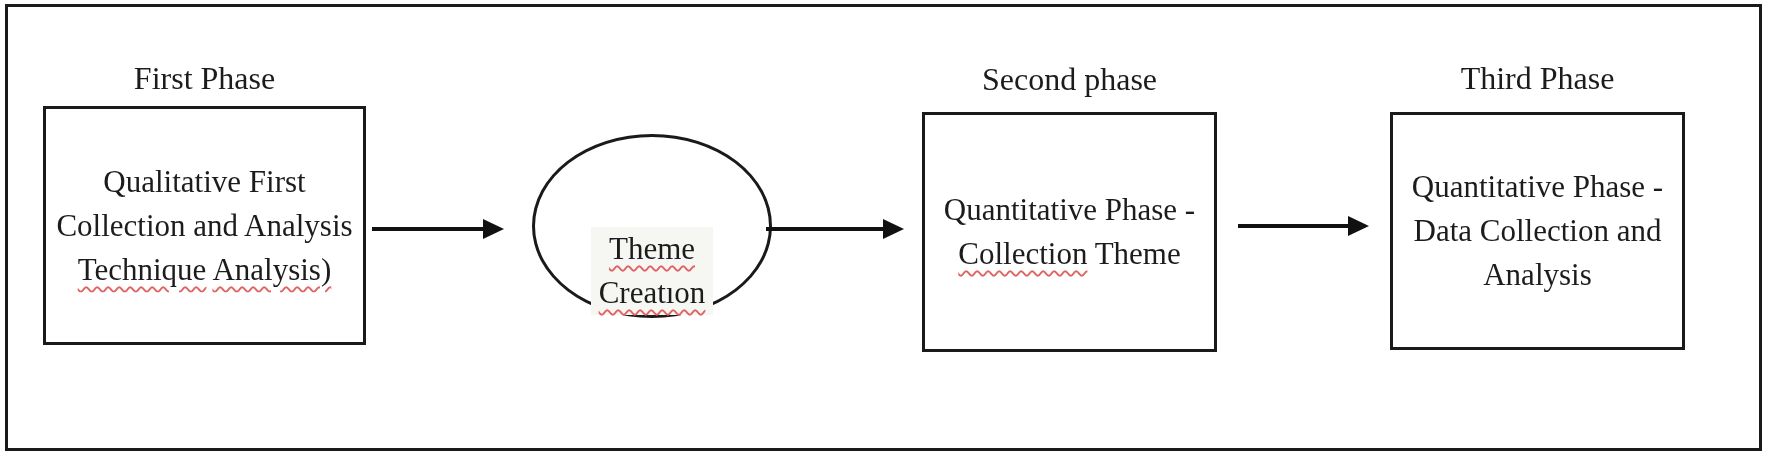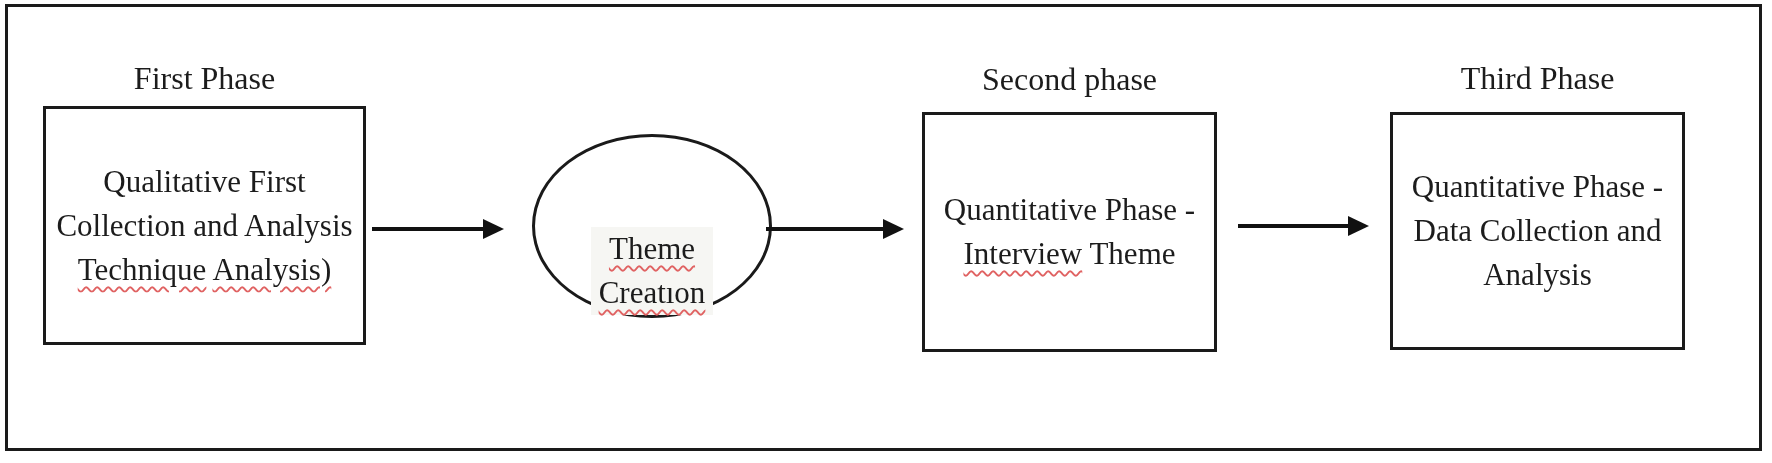--- a/index.html
+++ b/index.html
@@ -121,21 +121,21 @@
   </div>
 
   <div class="arrow arrow2">
     <div class="shaft"></div>
     <div class="head"></div>
   </div>
 
   <div class="node rect2">
     <div class="lines">
         <div class="text-line"><span>Quantitative Phase -</span></div>
-        <div class="text-line"><span class="squiggle">Interview</span><span> </span><span>Theme</span></div>
+        <div class="text-line"><span class="squiggle">Collection</span><span> </span><span>Theme</span></div>
       </div>
   </div>
 
   <div class="arrow arrow3">
     <div class="shaft"></div>
     <div class="head"></div>
   </div>
 
   <div class="node rect3">
     <div class="lines">

